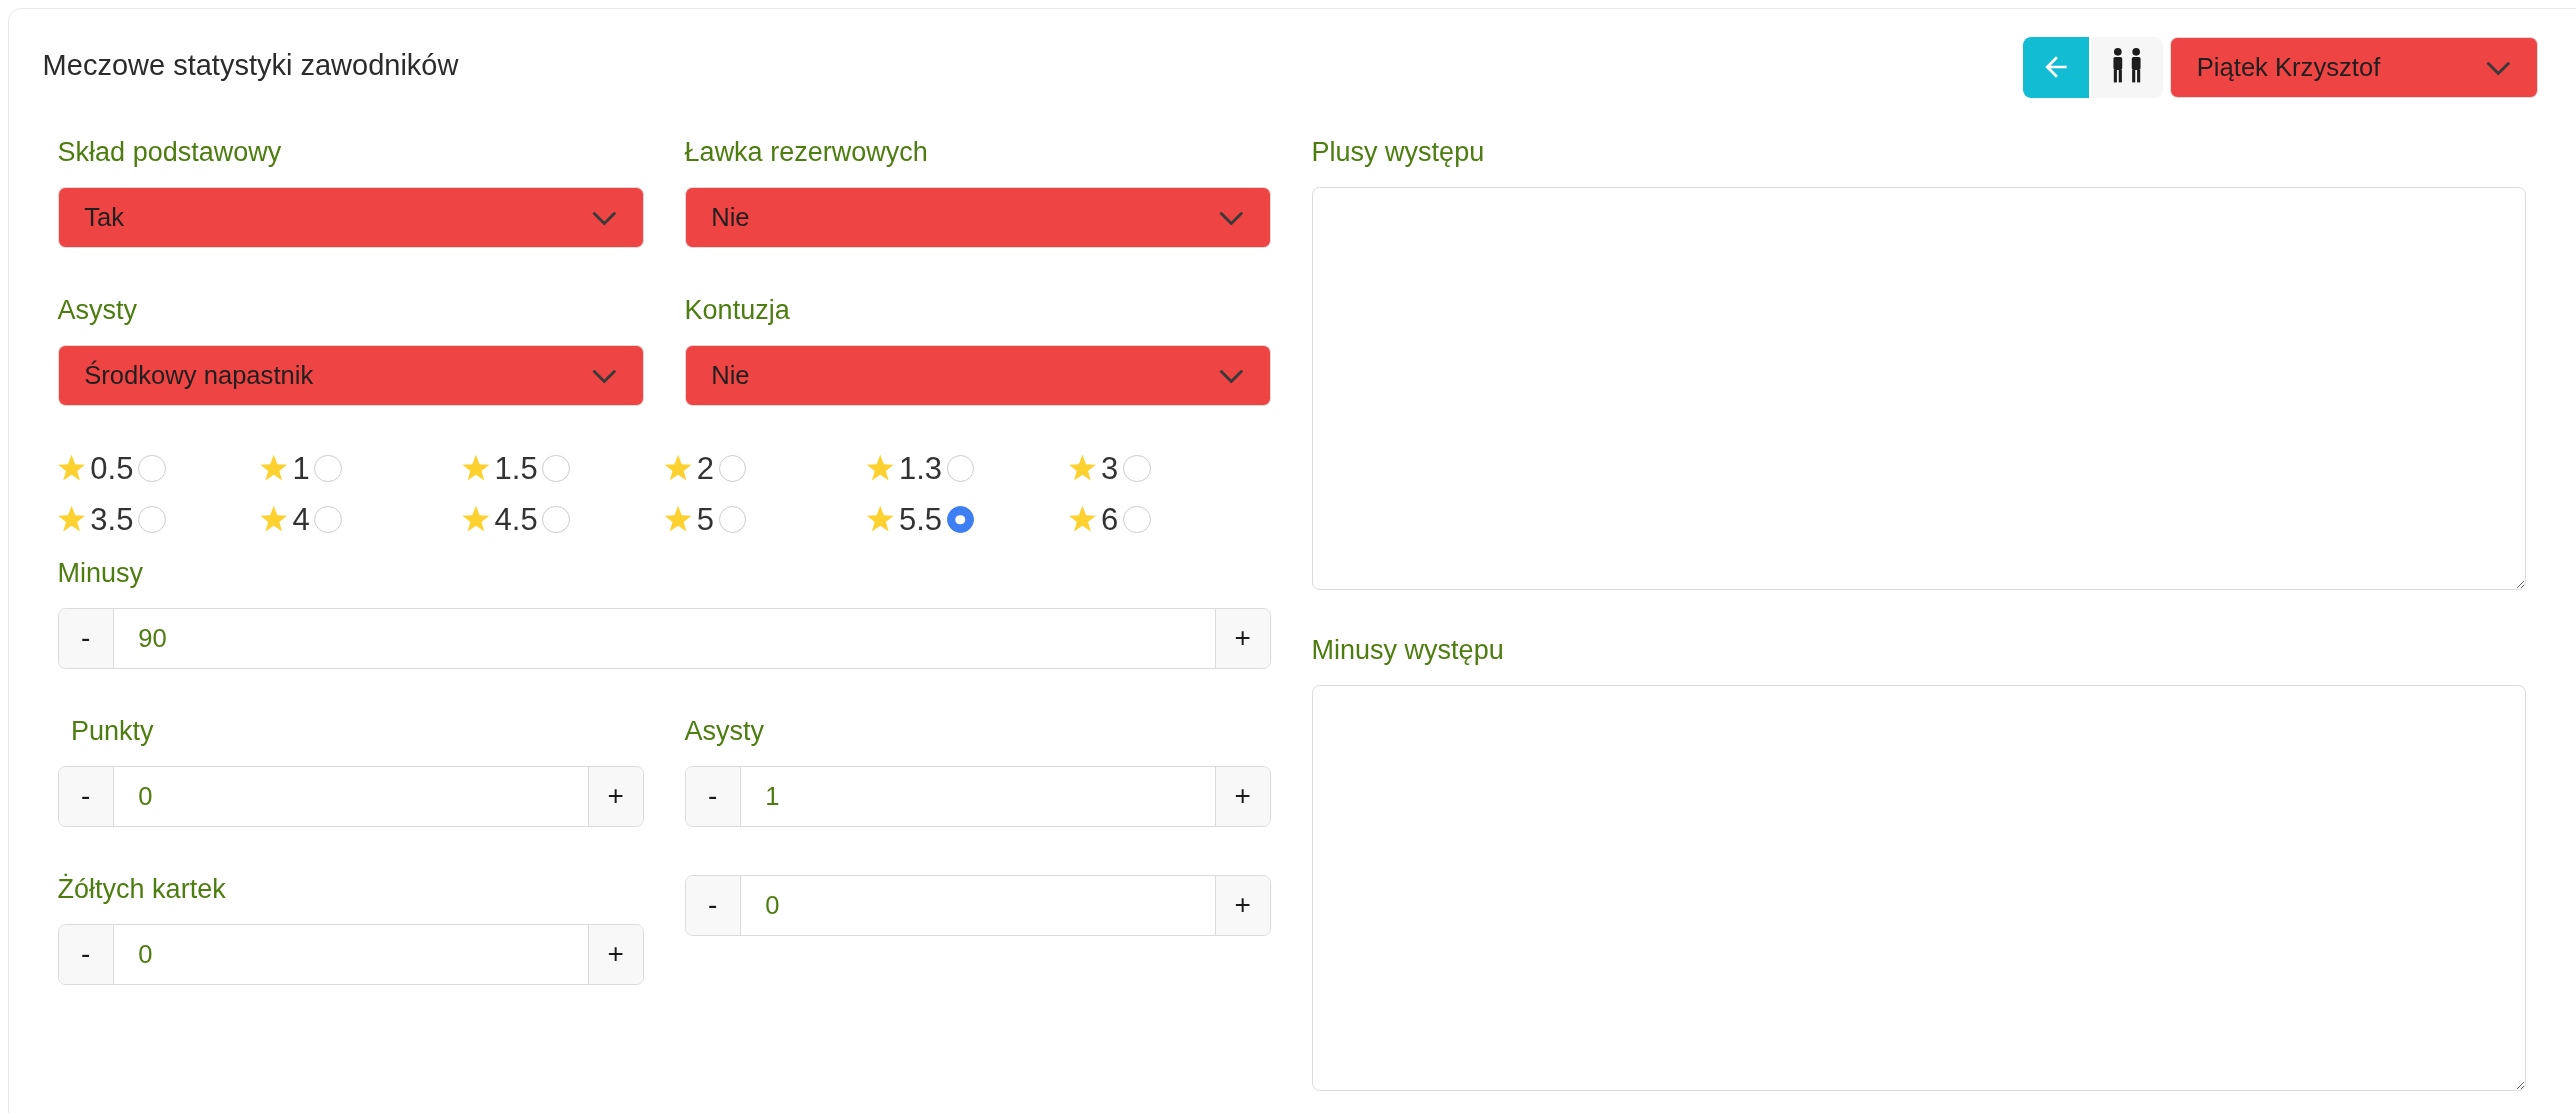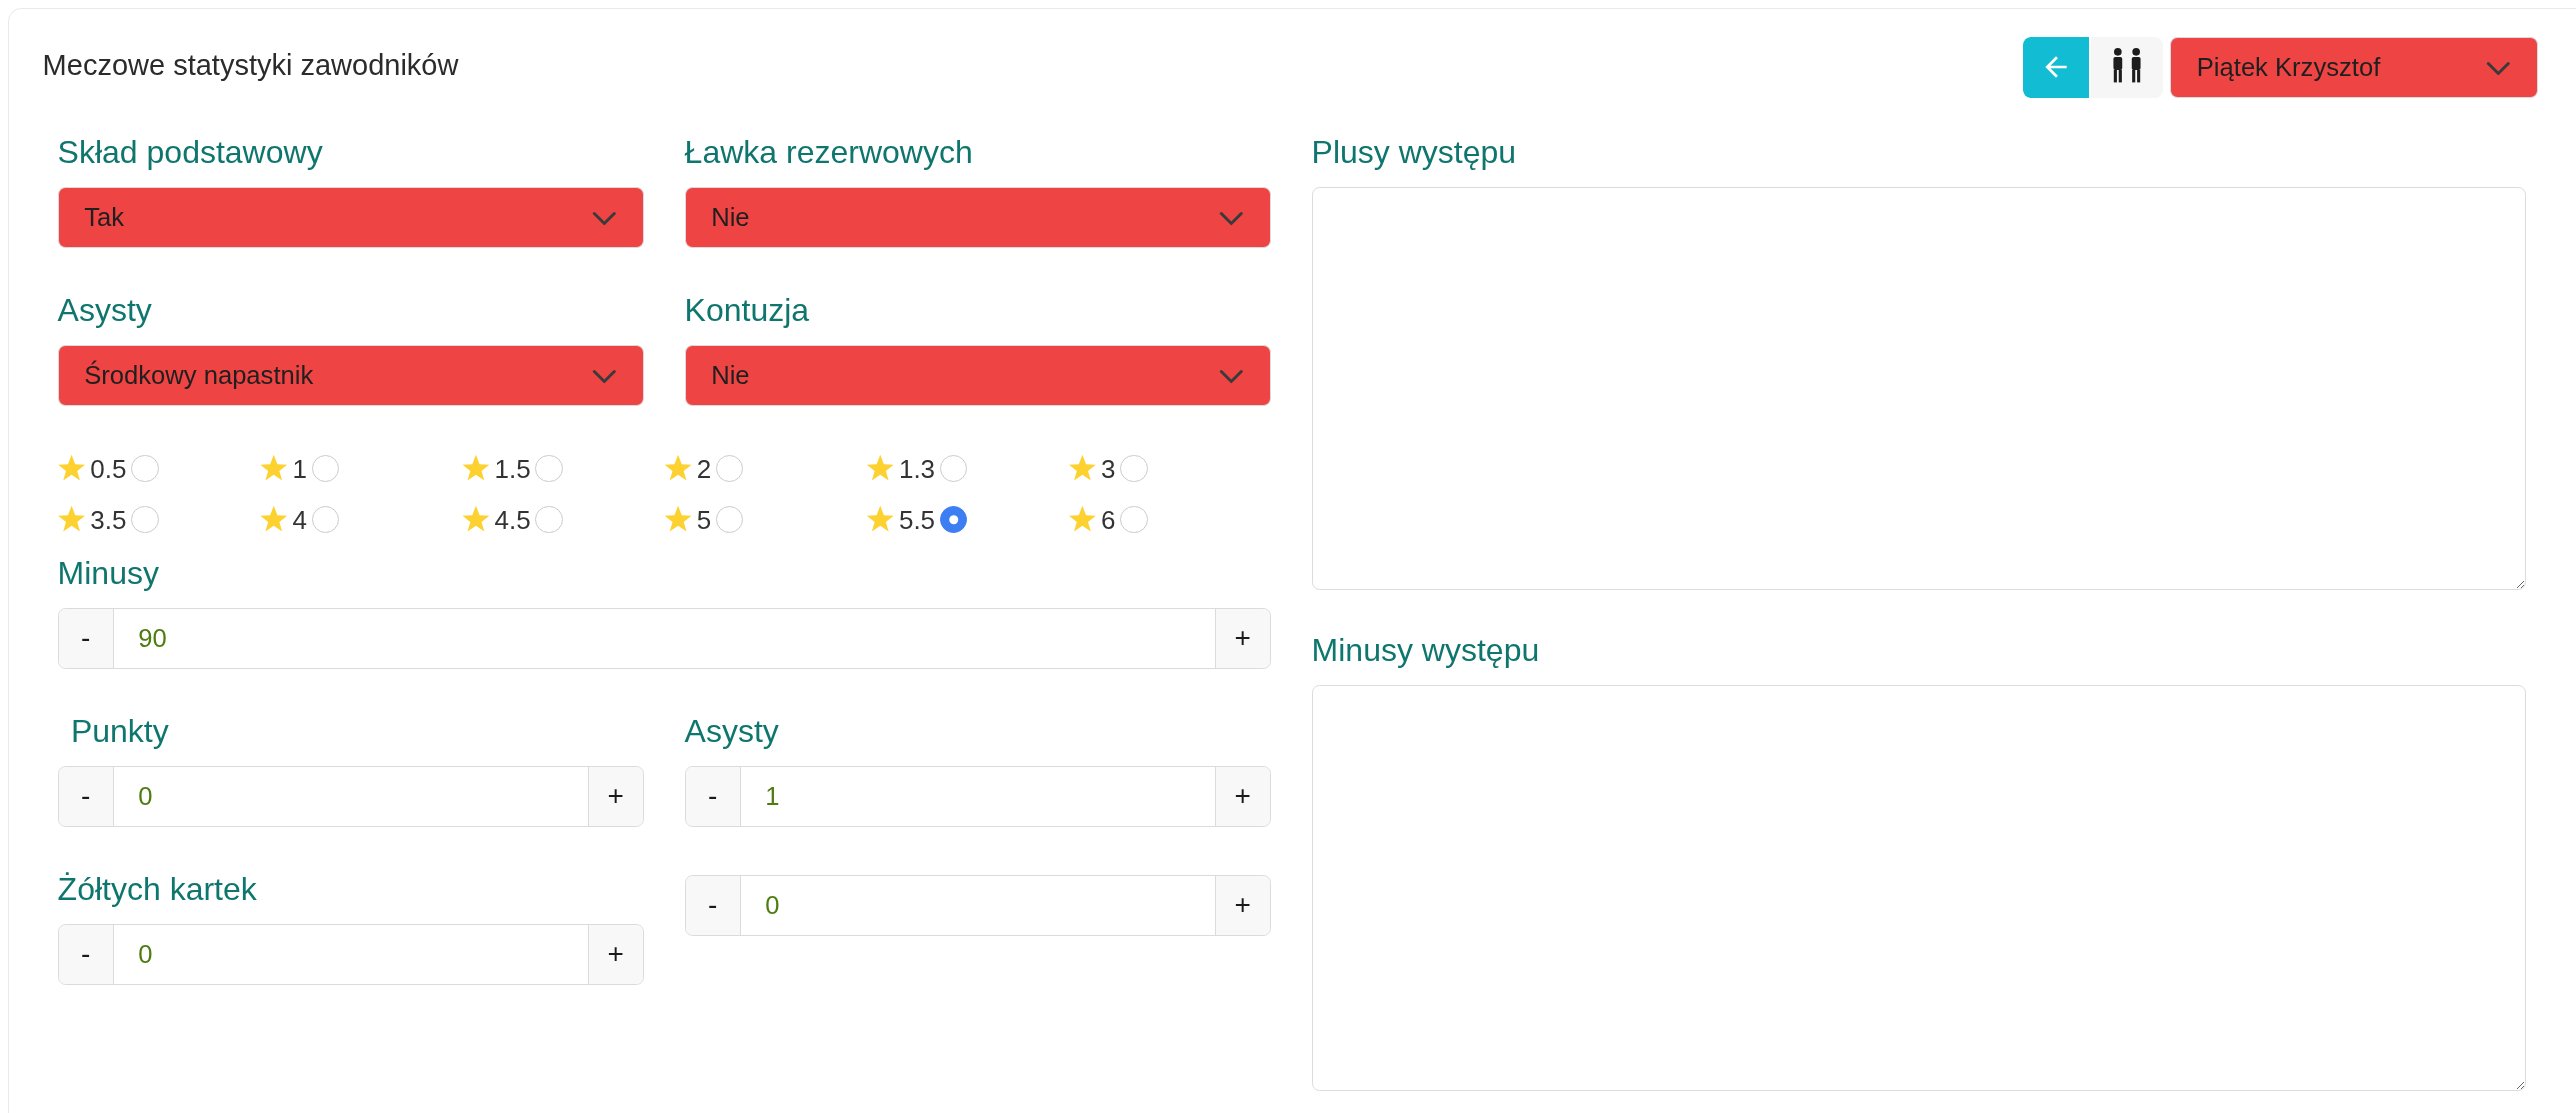--- a/index.html
+++ b/index.html
@@ -26,30 +26,30 @@
     position:relative;height:61px;box-sizing:border-box;background:#ef4444;
     border:1.9px solid #dbdbdb;border-radius:7.6px;display:flex;align-items:center;
     padding:0 57px 0 25.6px;font-size:25.6px;color:#1f1f1f;cursor:pointer;
   }
   .select .chev{position:absolute;right:26.5px;top:50%;transform:translateY(-50%);}
   
   .content{display:flex;gap:41px;padding-left:49px;margin-top:55px;}
   .left-panel{width:1213px;flex:0 0 auto;}
   .right-panel{width:1214px;flex:0 0 auto;}
   .two-col{display:grid;grid-template-columns:1fr 1fr;column-gap:41px;margin-bottom:48px;}
-  .field-label{font-size:32px;line-height:28px;color:#0f766e;margin:0 0 21px 0;}
+  .field-label{font-size:27px;line-height:28px;color:#4d7c0f;margin:0 0 21px 0;}
   .indent{margin-left:13.3px;}
   
   .rating-grid{display:grid;grid-template-columns:repeat(6,1fr);row-gap:19px;margin:-0.9px 0 23px 0;}
   .rating-item{display:flex;align-items:center;height:32px;cursor:pointer;}
   .star-icon{
     width:28px;height:28px;flex:0 0 auto;background:var(--star,#fdd230);
     clip-path:polygon(50% 0%,63% 34%,98% 36%,70% 58%,80% 92%,50% 72%,20% 92%,30% 58%,2% 36%,37% 34%);
   }
-  .rating-value{font-size:26px;color:#333;margin:0 4.7px 0 4.7px;line-height:32px;}
+  .rating-value{font-size:31px;color:#333;margin:0 4.7px 0 4.7px;line-height:32px;}
   .radio{
     width:27.5px;height:27.5px;box-sizing:border-box;border-radius:50%;
     border:1.9px solid #cbcbcb;background:#fff;position:relative;flex:0 0 auto;
   }
   .radio.checked{background:var(--radio-sel,#3d7ef2);border-color:var(--radio-sel,#3d7ef2);}
   .radio.checked::after{
     content:'';position:absolute;left:50%;top:50%;width:9.5px;height:9.5px;
     border-radius:50%;background:#fff;transform:translate(-50%,-50%);
   }
   

